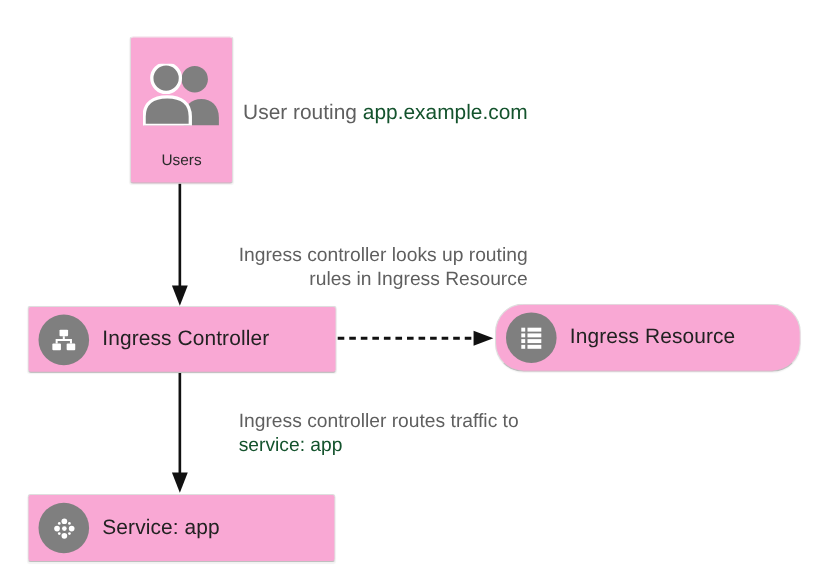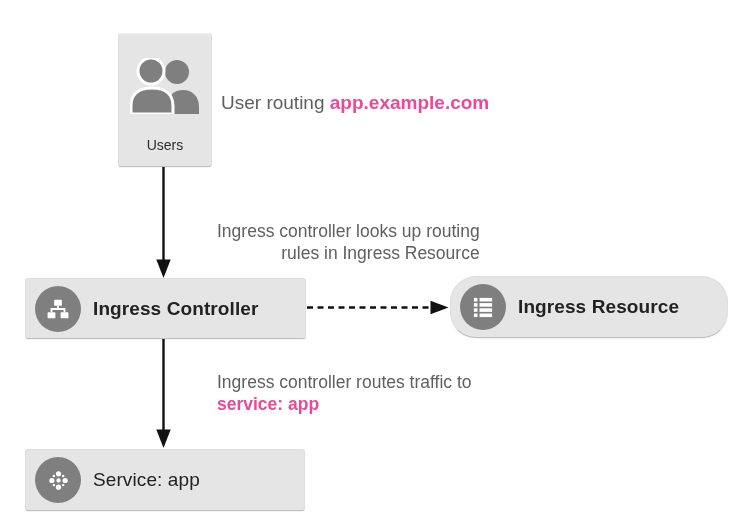--- a/index.html
+++ b/index.html
@@ -7,55 +7,55 @@
   .canvas {
     position: relative;
     width: 754px;
     height: 522px;
     background: #ffffff;
     font-family: "Liberation Sans", "DejaVu Sans", sans-serif;
     overflow: hidden;
   }
   .node {
     position: absolute;
-    background: #e5e5e5;
+    background: #f9a8d4;
     border: 1px solid #dedede;
     border-bottom-color: #bfbfbf;
     border-radius: 3px;
     box-shadow: 0 1px 1px rgba(0,0,0,0.05);
   }
   .node-users { left: 118px; top: 33px; width: 94px; height: 134px; border-top-color:#efefef; }
   .node-controller { left: 25px; top: 278px; width: 281px; height: 61px; }
   .node-resource { left: 450px; top: 276px; width: 278px; height: 62px; border-radius: 26px; }
   .node-service { left: 25px; top: 449px; width: 280px; height: 62px; }
   .node-row { display: flex; align-items: center; height: 100%; padding-left: 9px; }
   .icon-circle {
     width: 46px; height: 46px; border-radius: 50%;
     background: #7f7f7f;
     display: flex; align-items: center; justify-content: center;
     flex: 0 0 auto;
   }
   .node-label { margin-left: 12px; font-size: 19px; color: #222222; letter-spacing: 0.1px; }
-  .label-bold { font-weight: 700; }
+  .label-bold { font-weight: 400; }
   .users-icon-wrap { position: absolute; left: 11px; top: 24px; width: 72px; height: 56px; }
   .users-caption {
     position: absolute; left: 0; right: 0; bottom: 13px;
     text-align: center; font-size: 14px; color: #2b2b2b;
   }
   .annotation {
     position: absolute;
     font-size: 17.5px;
     line-height: 22px;
     color: #5f5f5f;
     white-space: nowrap;
   }
   .ann-user-access { left: 221px; top: 92px; font-size: 19px; }
   .ann-lookup { left: 217px; top: 220px; text-align: right; }
   .ann-route { left: 217px; top: 371px; }
-  .emph { font-weight: 700; color: #ec4899; }
+  .emph { font-weight: 400; color: #14532d; }
   .arrows-layer { position: absolute; left: 0; top: 0; pointer-events: none; }
 </style>
 </head>
 <body>
 
 <div class="canvas">
 
   <svg class="arrows-layer" width="754" height="522" viewBox="0 0 754 522">
     <g>
       <line x1="163.5" y1="167" x2="163.5" y2="261" stroke="#111111" stroke-width="2.4"></line>

